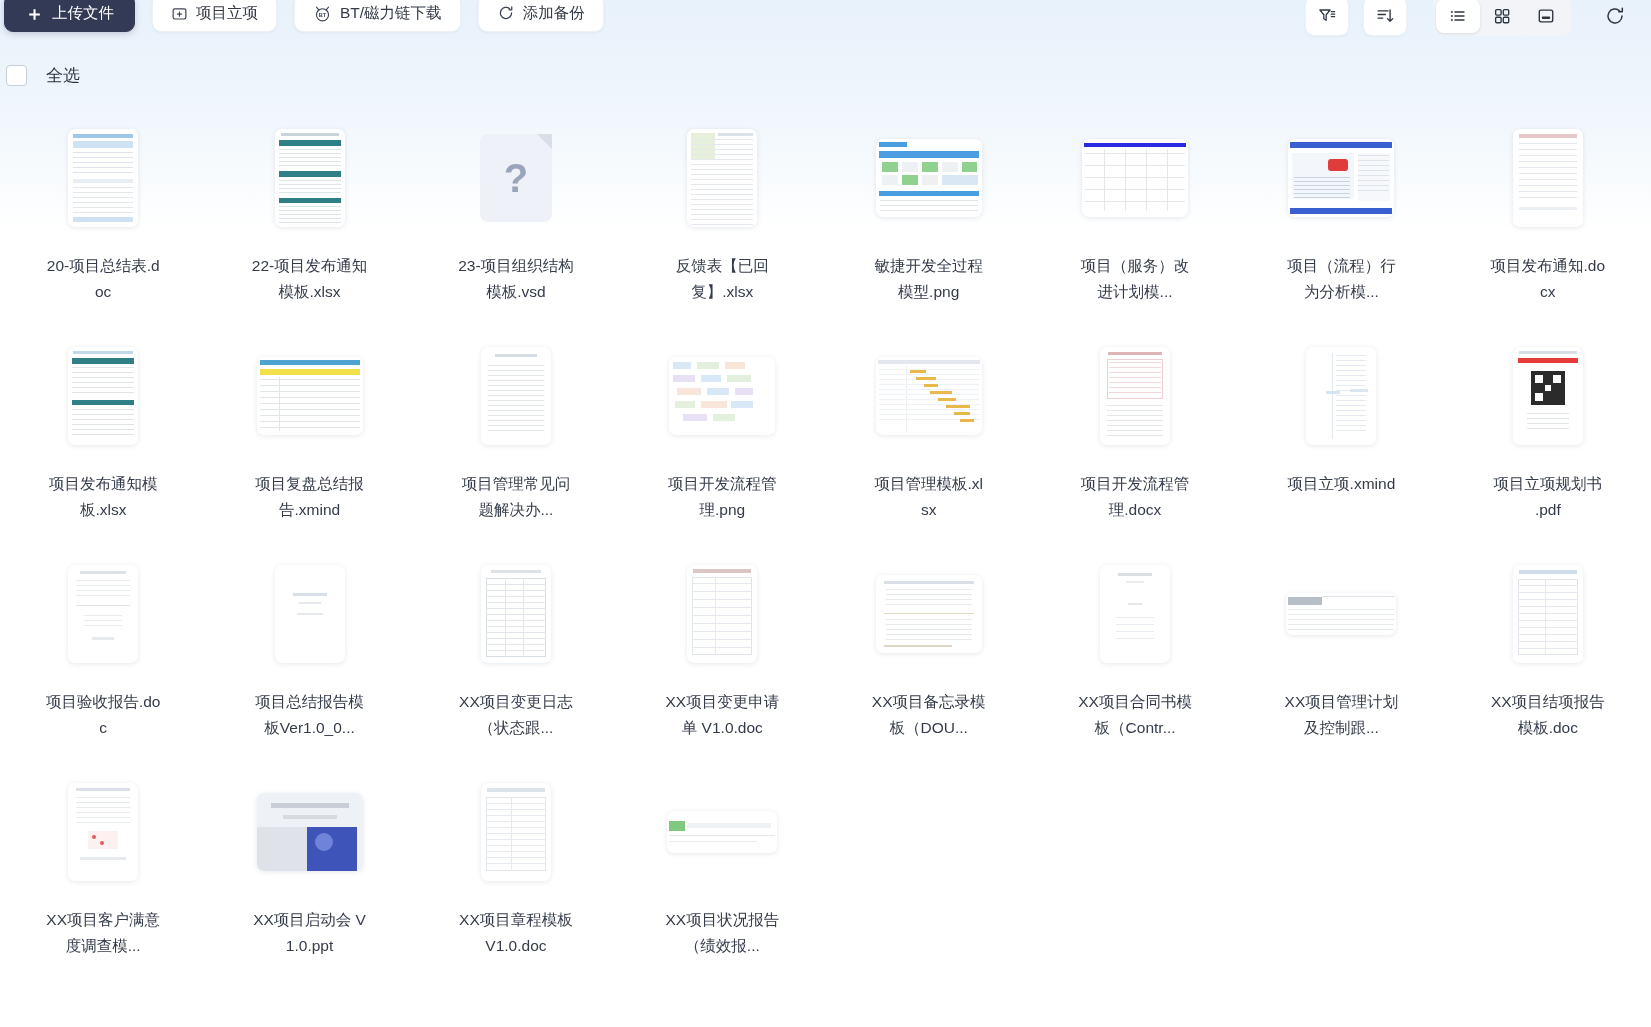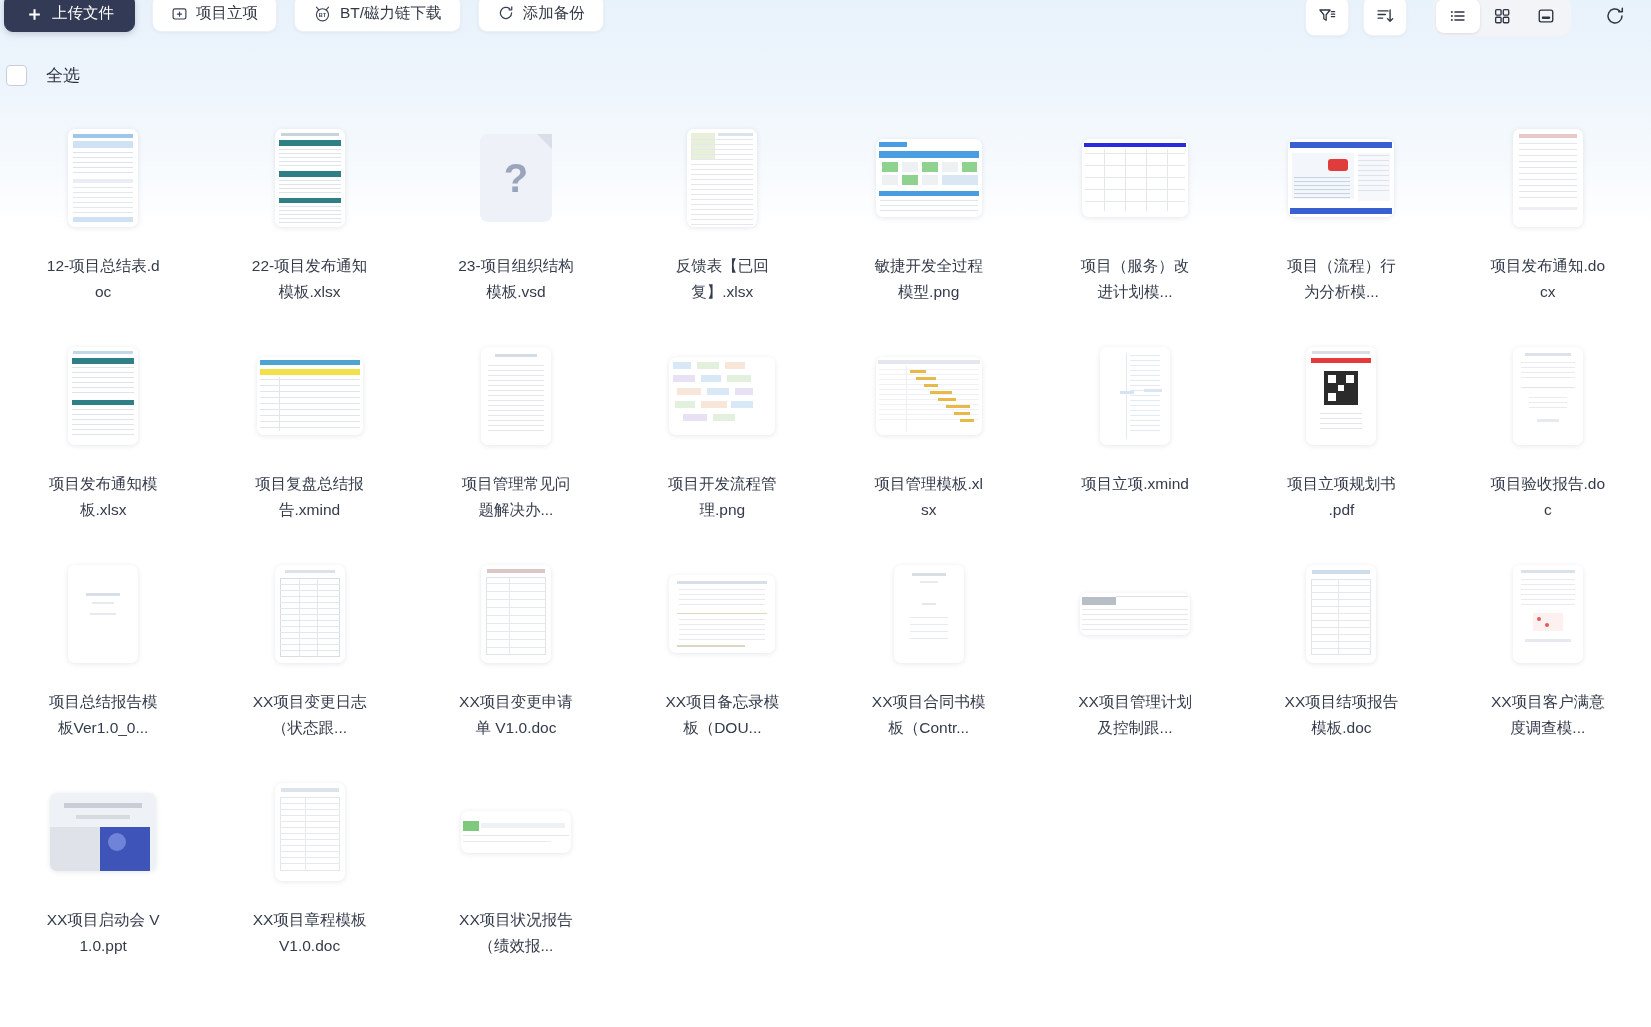--- a/index.html
+++ b/index.html
@@ -254,21 +254,21 @@
             <div style="position:absolute;left:5px;right:5px;top:50px;height:4px;background:#e9eef4"></div>
             <div style="position:absolute;left:5px;right:5px;top:58px;height:1px;background:#e2e7ed"></div>
             <div style="position:absolute;left:5px;right:5px;top:63px;height:1px;background:#e2e7ed"></div>
             <div style="position:absolute;left:5px;right:5px;top:68px;height:1px;background:#e2e7ed"></div>
             <div style="position:absolute;left:5px;right:5px;top:73px;height:1px;background:#e2e7ed"></div>
             <div style="position:absolute;left:5px;right:5px;top:78px;height:1px;background:#e2e7ed"></div>
             <div style="position:absolute;left:5px;right:5px;top:83px;height:1px;background:#e2e7ed"></div>
             <div style="position:absolute;left:5px;right:5px;top:88px;height:5px;background:#cfe2f3"></div>
           </div>
         </div>
-        <div class="fname">12-项目总结表.doc</div>
+        <div class="fname">20-项目总结表.doc</div>
       </div>
       <div class="cell">
         <div class="thumb-wrap">
           <div class="thumb portrait">
             <div style="position:absolute;left:6px;right:6px;top:4px;height:3px;background:#c9d3da"></div>
             <div style="position:absolute;left:4px;right:4px;top:11px;height:6px;background:#2e7f86"></div>
             <div style="position:absolute;left:4px;right:4px;top:20px;height:1px;background:#dfe4e8"></div>
             <div style="position:absolute;left:4px;right:4px;top:24px;height:1px;background:#dfe4e8"></div>
             <div style="position:absolute;left:4px;right:4px;top:28px;height:1px;background:#dfe4e8"></div>
             <div style="position:absolute;left:4px;right:4px;top:32px;height:1px;background:#dfe4e8"></div>
@@ -513,20 +513,43 @@
             <div style="position:absolute;left:70px;top:48px;width:24px;height:3px;background:#e8b84a"></div>
             <div style="position:absolute;left:78px;top:55px;width:16px;height:3px;background:#e8b84a"></div>
             <div style="position:absolute;left:84px;top:62px;width:14px;height:3px;background:#e8b84a"></div>
           </div>
         </div>
         <div class="fname">项目管理模板.xlsx</div>
       </div>
       <div class="cell">
         <div class="thumb-wrap">
           <div class="thumb portrait">
+            <div style="position:absolute;left:8px;right:8px;top:5px;height:3px;background:#e0b5b5"></div>
+            <div style="position:absolute;left:7px;top:12px;right:7px;height:40px;border:1px solid #edd0d0"></div>
+            <div style="position:absolute;left:9px;right:9px;top:15px;height:1px;background:#f0d8d8"></div>
+            <div style="position:absolute;left:9px;right:9px;top:20px;height:1px;background:#f0d8d8"></div>
+            <div style="position:absolute;left:9px;right:9px;top:25px;height:1px;background:#f0d8d8"></div>
+            <div style="position:absolute;left:9px;right:9px;top:30px;height:1px;background:#f0d8d8"></div>
+            <div style="position:absolute;left:9px;right:9px;top:35px;height:1px;background:#f0d8d8"></div>
+            <div style="position:absolute;left:9px;right:9px;top:40px;height:1px;background:#f0d8d8"></div>
+            <div style="position:absolute;left:9px;right:9px;top:45px;height:1px;background:#f0d8d8"></div>
+            <div style="position:absolute;left:7px;right:7px;top:58px;height:1px;background:#e3e7ed"></div>
+            <div style="position:absolute;left:7px;right:7px;top:63px;height:1px;background:#e3e7ed"></div>
+            <div style="position:absolute;left:7px;right:7px;top:68px;height:1px;background:#e3e7ed"></div>
+            <div style="position:absolute;left:7px;right:7px;top:73px;height:1px;background:#e3e7ed"></div>
+            <div style="position:absolute;left:7px;right:7px;top:78px;height:1px;background:#e3e7ed"></div>
+            <div style="position:absolute;left:7px;right:7px;top:83px;height:1px;background:#e3e7ed"></div>
+            <div style="position:absolute;left:7px;right:7px;top:88px;height:1px;background:#e3e7ed"></div>
+          </div>
+        </div>
+        <div class="fname">项目开发流程管理.docx</div>
+      </div>
+      <div class="cell">
+        <div class="thumb-wrap">
+          <div class="thumb portrait">
             <div style="position:absolute;left:26px;top:6px;width:1px;bottom:6px;background:#e2e8f0"></div>
             <div style="position:absolute;left:30px;right:10px;top:8px;height:1px;background:#e4eaf2"></div>
             <div style="position:absolute;left:30px;right:10px;top:13px;height:1px;background:#e4eaf2"></div>
             <div style="position:absolute;left:30px;right:10px;top:18px;height:1px;background:#e4eaf2"></div>
             <div style="position:absolute;left:30px;right:10px;top:23px;height:1px;background:#e4eaf2"></div>
             <div style="position:absolute;left:30px;right:10px;top:28px;height:1px;background:#e4eaf2"></div>
             <div style="position:absolute;left:30px;right:10px;top:33px;height:1px;background:#e4eaf2"></div>
             <div style="position:absolute;left:30px;right:10px;top:38px;height:1px;background:#e4eaf2"></div>
             <div style="position:absolute;left:30px;right:10px;top:43px;height:1px;background:#e4eaf2"></div>
             <div style="position:absolute;left:30px;right:10px;top:48px;height:1px;background:#e4eaf2"></div>

